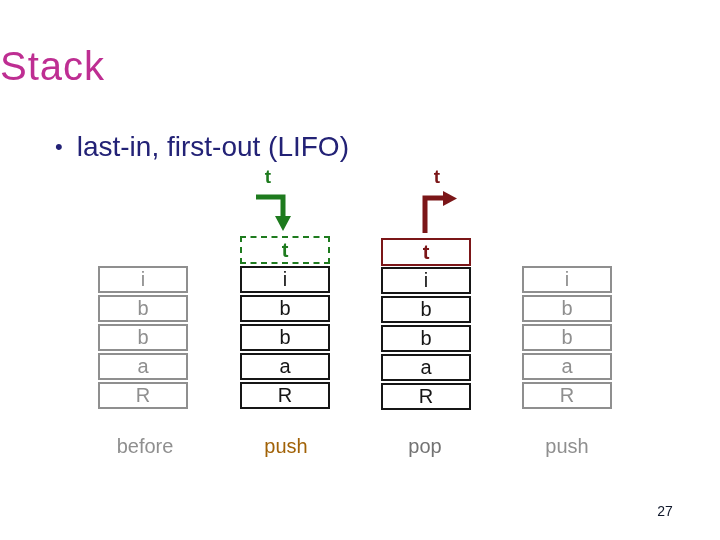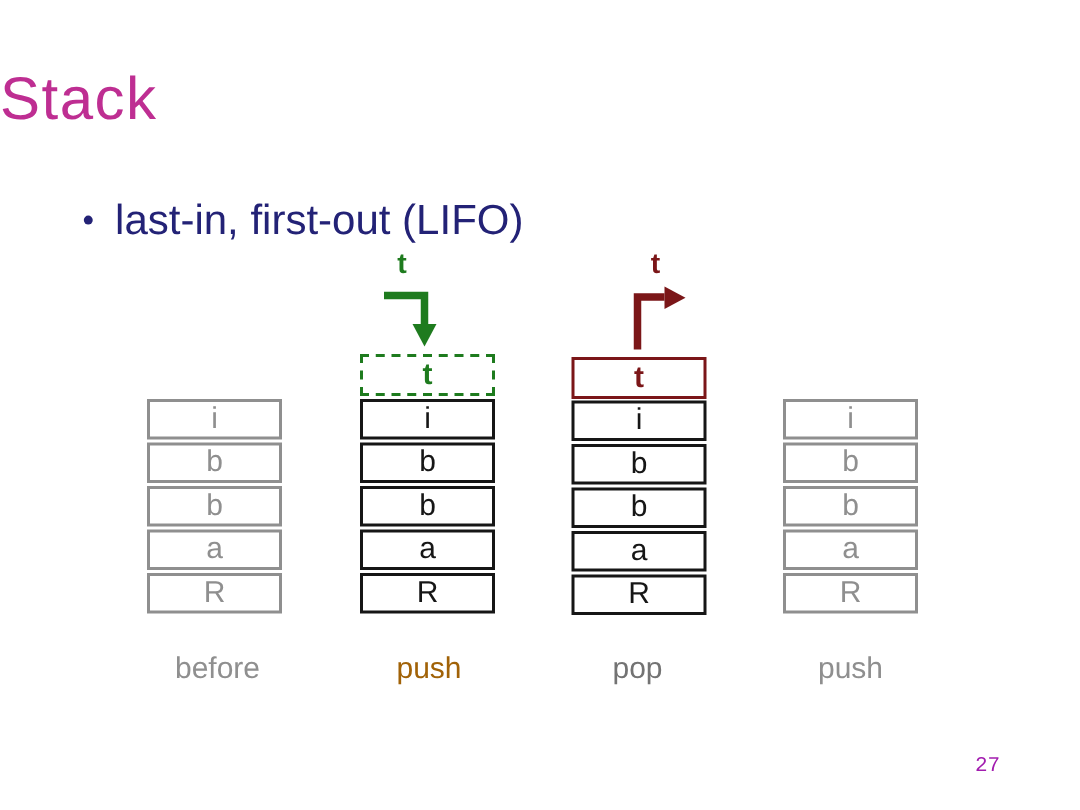--- a/index.html
+++ b/index.html
@@ -88,23 +88,23 @@
     font-size: 20px;
   }
   .stack-label.gray   { color: #8f8f8f; }
   .stack-label.green  { color: #a16207; }
   .stack-label.maroon { color: #737373; }
 
   .page-number {
     position: absolute;
     left: 650px; top: 503px;
     width: 30px;
+    text-align: center;
     font-size: 14px;
-    color: #a21caf;
-    font-family: Liberation Mono, monospace;
+    color: #0f172a;
   }
 </style>
 </head>
 <body>
 
 <div class="slide">
 
   <h1 class="title">Stack</h1>
 
   <div class="bullet-line">

